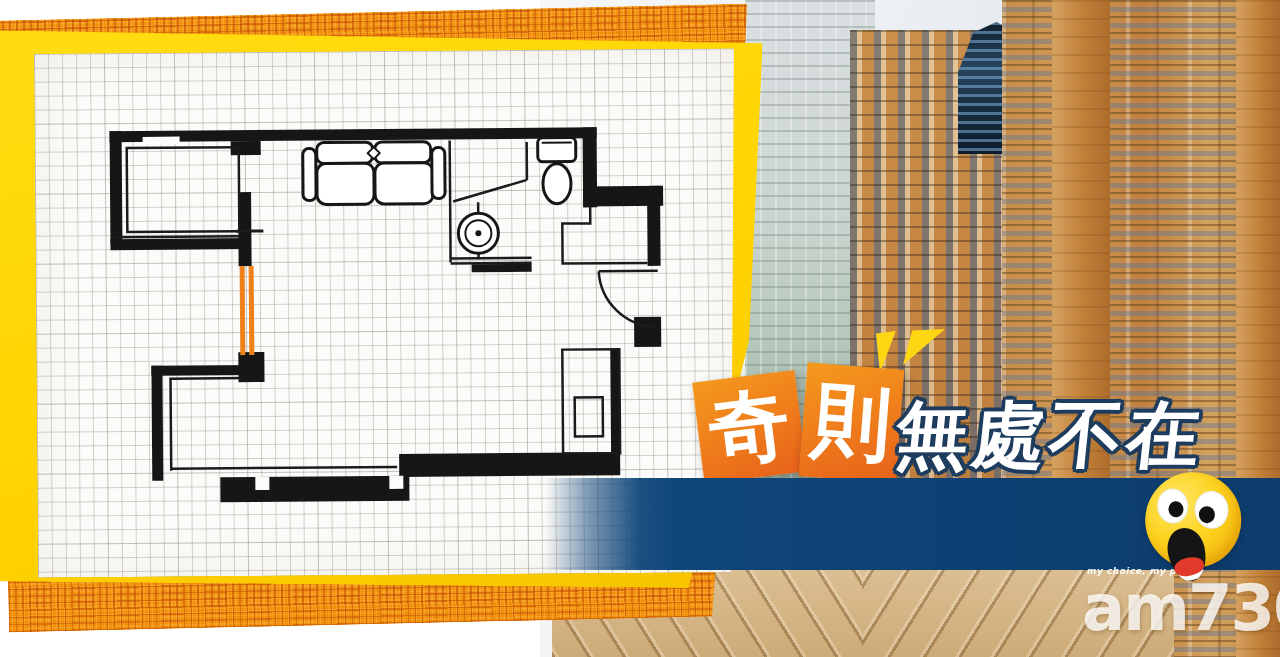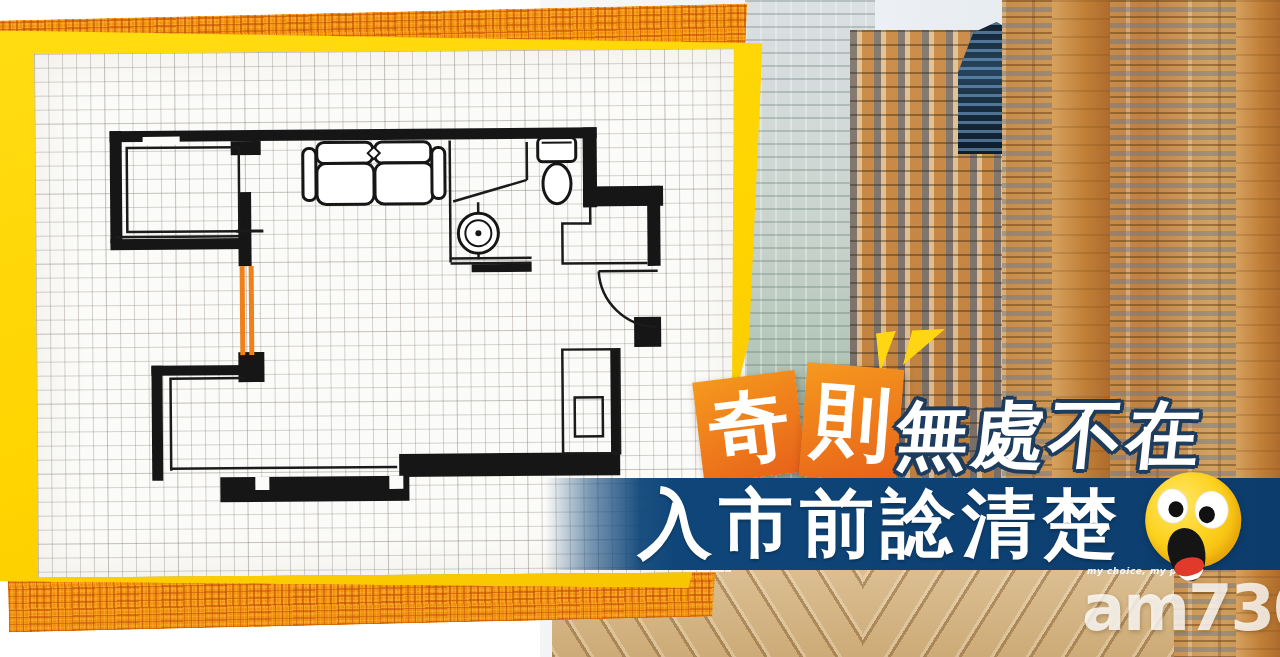--- a/index.html
+++ b/index.html
@@ -219,21 +219,20 @@
   <div class="badge b1">
     <span>奇</span>
   </div>
   <div class="badge b2">
     <span>則</span>
   </div>
 
   <div class="headline1">無處不在</div>
 
   <div class="banner"></div>
-  <div class="banner-text">入市前諗清楚</div>
 
   <div class="emoji">
     <div class="face"></div>
     <div class="eye l">
       <div class="pupil"></div>
     </div>
     <div class="eye r">
       <div class="pupil"></div>
     </div>
     <div class="mouth">

